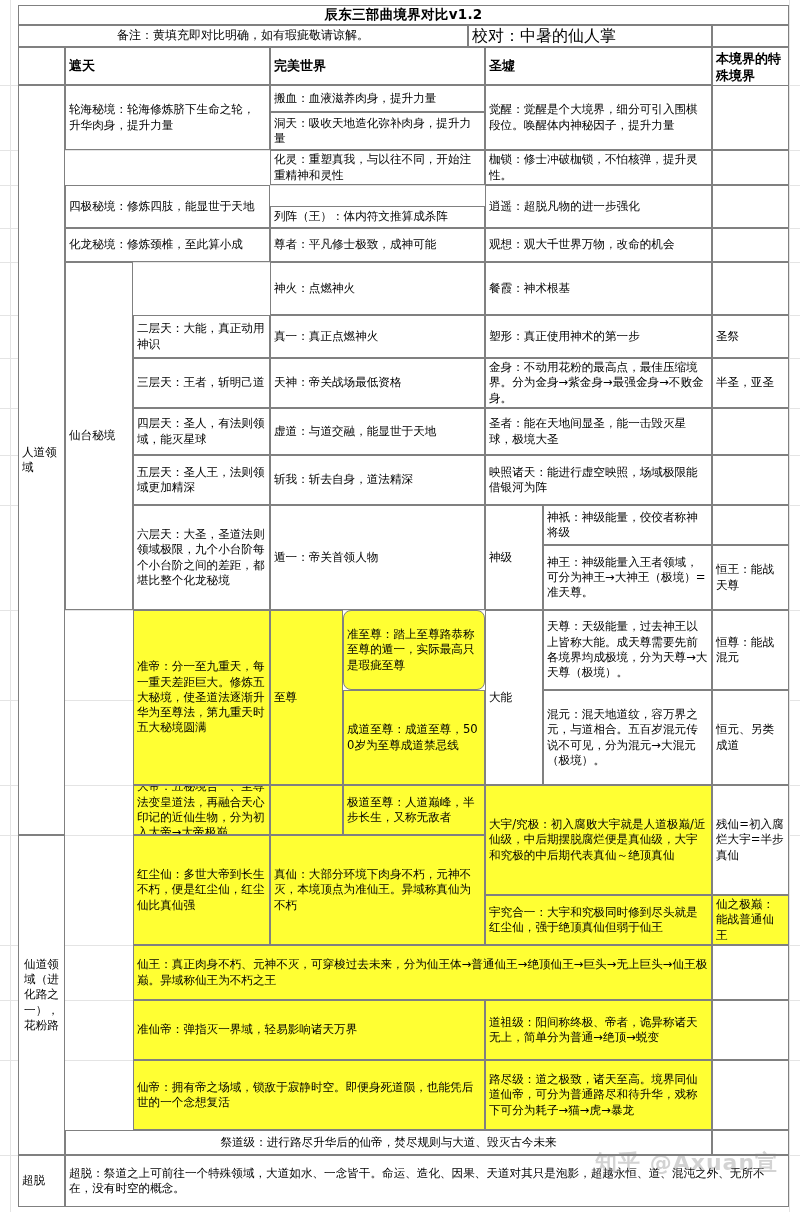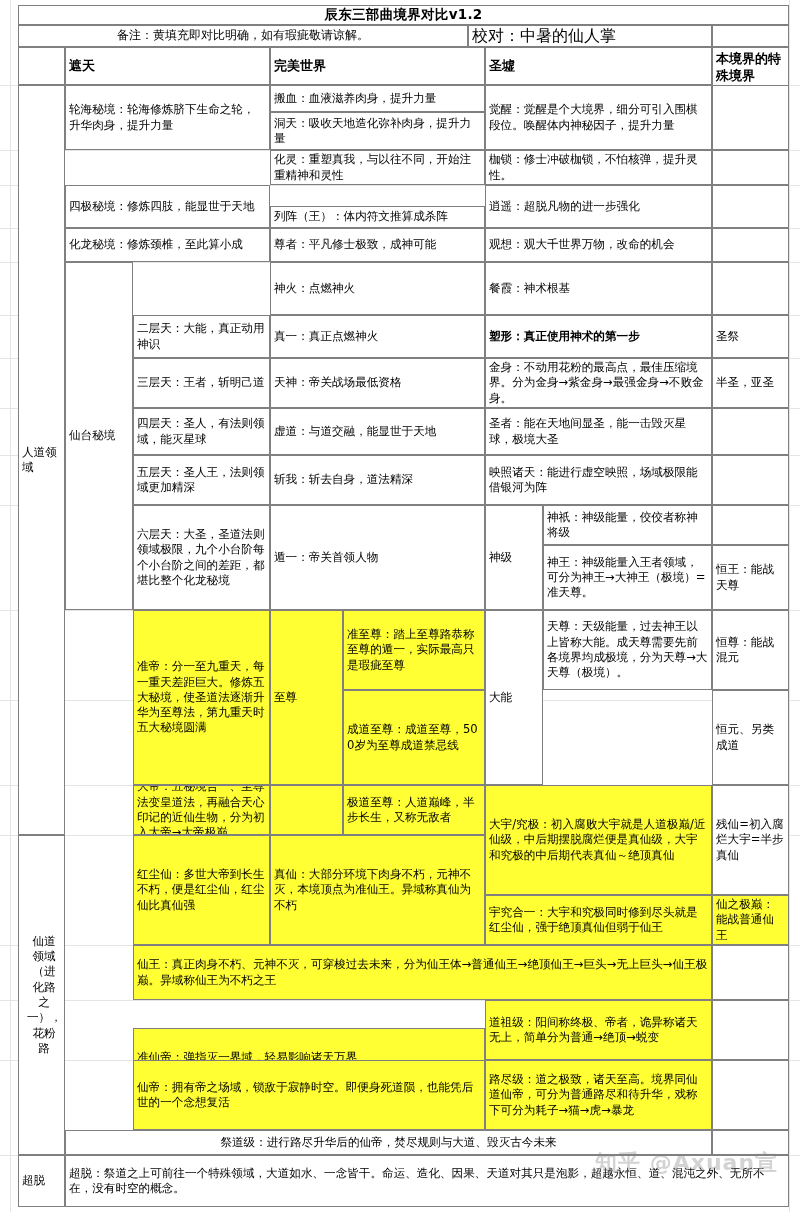--- a/index.html
+++ b/index.html
@@ -108,21 +108,21 @@
   <div class="cell hdr vmid" style="left:485px; top:47px; width:227px; height:38px;">
     <span>圣墟</span>
   </div>
   <div class="cell hdr vmid" style="left:712px; top:47px; width:77px; height:40px;">
     <span>本境界的特殊境界</span>
   </div>
 
   <div class="cell vmid" style="left:18px; top:85px; width:47px; height:750px;">
     <span>人道领域</span>
   </div>
-  <div class="cell vctr" style="left:18px; top:835px; width:47px; height:320px;padding-left:8px;">
+  <div class="cell vctr" style="left:18px; top:835px; width:47px; height:320px;">
     <span>仙道领域（进化路之一），花粉路</span>
   </div>
   <div class="cell vmid" style="left:18px; top:1155px; width:47px; height:52px;">
     <span>超脱</span>
   </div>
 
   <div class="cell vmid" style="left:65px; top:85px; width:205px; height:65px;">
     <span>轮海秘境：轮海修炼脐下生命之轮，升华肉身，提升力量</span>
   </div>
   <div class="cell vmid" style="left:270px; top:85px; width:215px; height:27px;">
@@ -190,21 +190,21 @@
   <div class="cell" style="left:712px; top:262px; width:77px; height:53px;">
     <span></span>
   </div>
 
   <div class="cell vmid" style="left:133px; top:315px; width:137px; height:43px;">
     <span>二层天：大能，真正动用神识</span>
   </div>
   <div class="cell vmid" style="left:270px; top:315px; width:215px; height:43px;">
     <span>真一：真正点燃神火</span>
   </div>
-  <div class="cell vmid" style="left:485px; top:315px; width:227px; height:43px;font-weight:bold;">
+  <div class="cell vmid" style="left:485px; top:315px; width:227px; height:43px;">
     <span>塑形：真正使用神术的第一步</span>
   </div>
   <div class="cell vmid" style="left:712px; top:315px; width:77px; height:43px;">
     <span>圣祭</span>
   </div>
 
   <div class="cell vmid" style="left:133px; top:358px; width:137px; height:50px;">
     <span>三层天：王者，斩明己道</span>
   </div>
   <div class="cell vmid" style="left:270px; top:358px; width:215px; height:50px;">
@@ -262,31 +262,34 @@
   <div class="cell vmid" style="left:712px; top:545px; width:77px; height:65px;">
     <span>恒王：能战天尊</span>
   </div>
 
   <div class="cell yellow vmid" style="left:133px; top:610px; width:137px; height:175px;">
     <span>准帝：分一至九重天，每一重天差距巨大。修炼五大秘境，使圣道法逐渐升华为至尊法，第九重天时五大秘境圆满</span>
   </div>
   <div class="cell yellow vmid" style="left:270px; top:610px; width:73px; height:175px;">
     <span>至尊</span>
   </div>
-  <div class="cell yellow vmid" style="left:343px; top:610px; width:142px; height:80px;">
+  <div class="cell yellow vmid" style="left:343px; top:610px; width:142px; height:80px;border-radius:8px;">
     <span>准至尊：踏上至尊路恭称至尊的遁一，实际最高只是瑕疵至尊</span>
   </div>
   <div class="cell yellow vmid" style="left:343px; top:690px; width:142px; height:95px;">
     <span>成道至尊：成道至尊，500岁为至尊成道禁忌线</span>
   </div>
   <div class="cell vmid" style="left:485px; top:610px; width:58px; height:175px;">
     <span>大能</span>
   </div>
   <div class="cell vmid" style="left:543px; top:610px; width:169px; height:80px;">
     <span>天尊：天级能量，过去神王以上皆称大能。成天尊需要先前各境界均成极境，分为天尊→大天尊（极境）。</span>
+  </div>
+  <div class="cell vmid" style="left:543px; top:690px; width:169px; height:95px;">
+    <span>混元：混天地道纹，容万界之元，与道相合。五百岁混元传说不可见，分为混元→大混元（极境）。</span>
   </div>
   <div class="cell vmid" style="left:712px; top:610px; width:77px; height:80px;">
     <span>恒尊：能战混元</span>
   </div>
   <div class="cell vmid" style="left:712px; top:690px; width:77px; height:95px;">
     <span>恒元、另类成道</span>
   </div>
 
   <div class="cell yellow vmid" style="left:133px; top:785px; width:137px; height:50px;">
     <span>大帝：五秘境合一、至尊法变皇道法，再融合天心印记的近仙生物，分为初入大帝→大帝极巅</span>
@@ -315,21 +318,21 @@
     <span>仙之极巅：能战普通仙王</span>
   </div>
 
   <div class="cell yellow vmid" style="left:133px; top:945px; width:579px; height:55px;">
     <span>仙王：真正肉身不朽、元神不灭，可穿梭过去未来，分为仙王体→普通仙王→绝顶仙王→巨头→无上巨头→仙王极巅。异域称仙王为不朽之王</span>
   </div>
   <div class="cell" style="left:712px; top:945px; width:77px; height:55px;">
     <span></span>
   </div>
 
-  <div class="cell yellow vmid" style="left:133px; top:1000px; width:352px; height:60px;margin-top:28px;">
+  <div class="cell yellow vmid" style="left:133px; top:1000px; width:352px; height:60px;">
     <span>准仙帝：弹指灭一界域，轻易影响诸天万界</span>
   </div>
   <div class="cell yellow vmid" style="left:485px; top:1000px; width:227px; height:60px;">
     <span>道祖级：阳间称终极、帝者，诡异称诸天无上，简单分为普通→绝顶→蜕变</span>
   </div>
   <div class="cell" style="left:712px; top:1000px; width:77px; height:60px;">
     <span></span>
   </div>
 
   <div class="cell yellow vmid" style="left:133px; top:1060px; width:352px; height:70px;">

